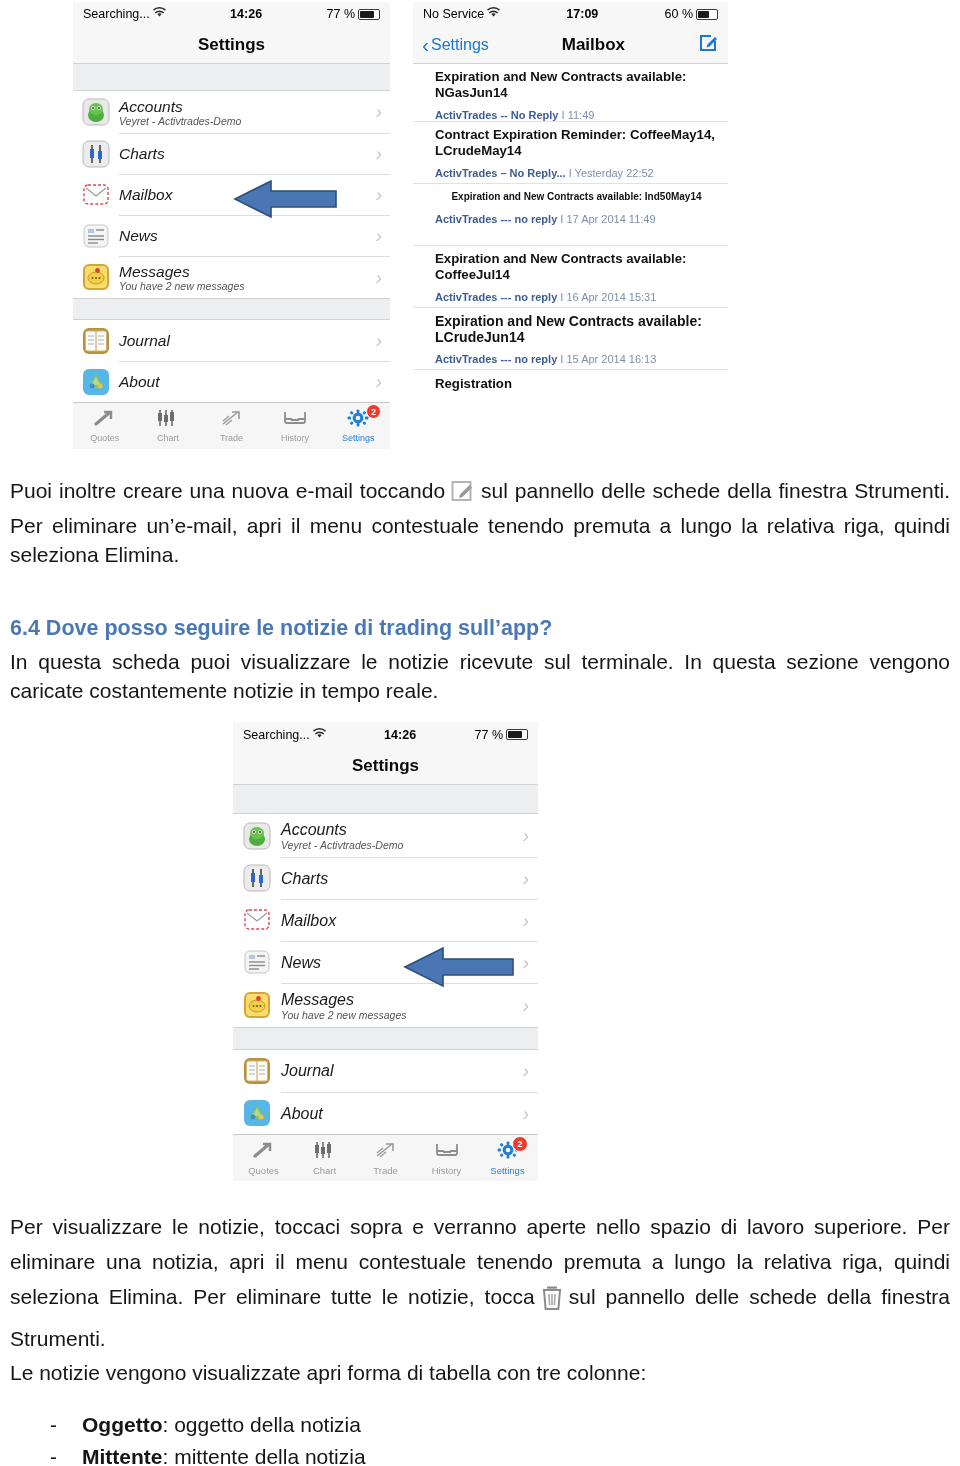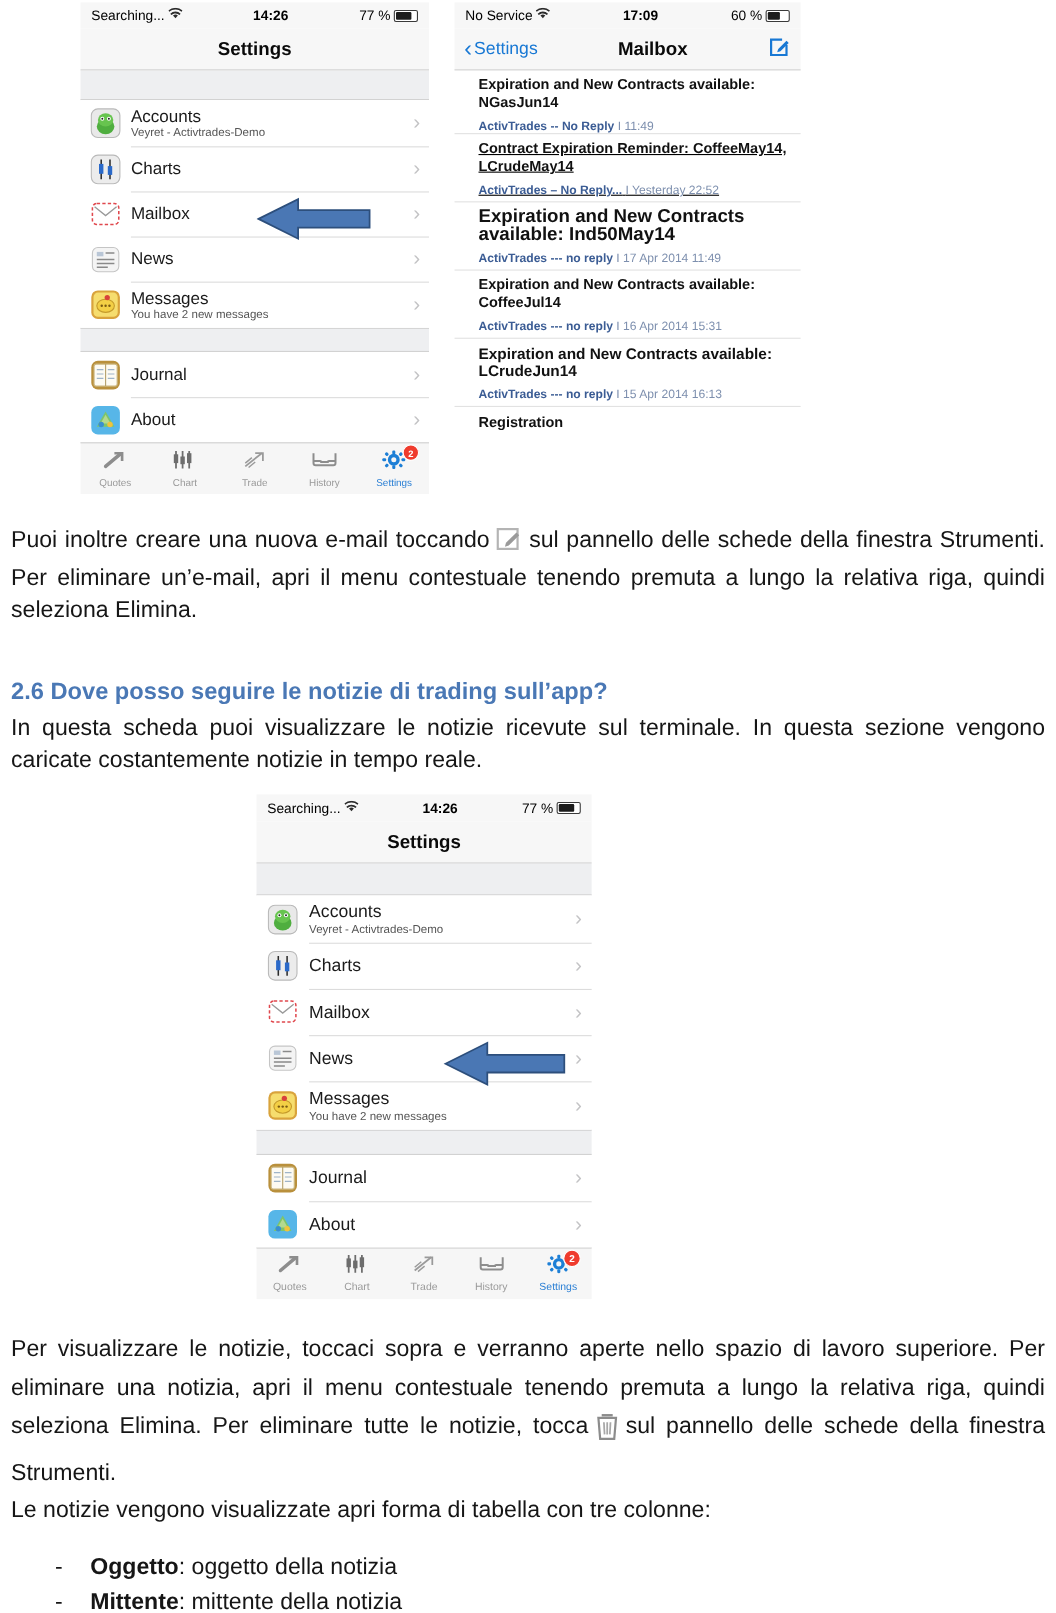--- a/index.html
+++ b/index.html
@@ -71,20 +71,21 @@
   .nav-right { color:#1878d4; }
 
   .group-gap { background:#eeeff1; border-bottom:1px solid #d2d2d2; }
 
   .row {
     display:flex;
     align-items:center;
     background:#ffffff;
     box-sizing:border-box;
     position:relative;
+    font-style:italic;
   }
   .row + .row .row-inner { border-top:1px solid #dcdcdc; }
   .row-icon {
     flex:0 0 auto;
     display:flex;
     align-items:center;
     justify-content:center;
   }
   .row-inner {
     flex:1;
@@ -453,30 +454,30 @@
 
   <div>
     <div class="mail-item" style="padding:5px 10px 4px 22px; height:58px;">
       <div class="mail-subject" style="font-size:13.2px;line-height:16px;">Expiration and New Contracts available: NGasJun14</div>
       <div class="mail-meta" style="font-size:11px;line-height:16px;margin-top:6px;">
         <span>ActivTrades  --  No Reply</span>
         <span class="tm">I 11:49</span>
       </div>
     </div>
 
-    <div class="mail-item" style="padding:5px 10px 20px 22px; height:62px;text-decoration:underline;">
+    <div class="mail-item" style="padding:5px 10px 20px 22px; height:62px;">
       <div class="mail-subject" style="font-size:13.2px;line-height:16px;">Contract Expiration Reminder: CoffeeMay14, LCrudeMay14</div>
       <div class="mail-meta" style="font-size:11px;line-height:16px;margin-top:6px;">
         <span>ActivTrades  –  No Reply...</span>
         <span class="tm">I Yesterday 22:52</span>
       </div>
     </div>
 
     <div class="mail-item" style="padding:5px 10px 4px 22px; height:62px;">
-      <div class="mail-subject" style="font-size:17px;line-height:16px;">Expiration and New Contracts available: Ind50May14</div>
+      <div class="mail-subject" style="font-size:10px;line-height:16px;text-align:center;">Expiration and New Contracts available: Ind50May14</div>
       <div class="mail-meta" style="font-size:11px;line-height:16px;margin-top:6px;">
         <span>ActivTrades  ---  no reply</span>
         <span class="tm">I 17 Apr 2014 11:49</span>
       </div>
     </div>
 
     <div class="mail-item" style="padding:5px 10px 4px 22px; height:62px;">
       <div class="mail-subject" style="font-size:13.2px;line-height:16px;">Expiration and New Contracts available: CoffeeJul14</div>
       <div class="mail-meta" style="font-size:11px;line-height:16px;margin-top:6px;">
         <span>ActivTrades  ---  no reply</span>
@@ -502,21 +503,21 @@
 <div class="doc" style="top:476px; left:10px; width:940px;">
   <p class="body">
     <span>Puoi inoltre creare una nuova e-mail toccando</span><span class="inline-icon"><svg width="24" height="26" viewBox="0 0 24 26">
           <rect x="1.5" y="4" width="18" height="18" fill="none" stroke="#b4b4b4" stroke-width="2"></rect>
           <path d="M9 16.5 18.5 7 21 9.5 11.5 19 8 20z" fill="#9a9a9a"></path>
         </svg></span><span>sul pannello delle schede della finestra Strumenti. Per eliminare un’e-mail, apri il menu contestuale tenendo premuta a lungo la relativa riga, quindi seleziona Elimina.</span>
   </p>
 </div>
 
 <div class="doc" style="top:613px; left:10px; width:940px;">
-  <h2 class="heading">2.6 Dove posso seguire le notizie di trading sull’app?</h2>
+  <h2 class="heading">6.4 Dove posso seguire le notizie di trading sull’app?</h2>
   <p class="body" style="margin-top:4px;">In questa scheda puoi visualizzare le notizie ricevute sul terminale. In questa sezione vengono caricate costantemente notizie in tempo reale.</p>
 </div>
 
 <div class="phone" id="phone-center" style="left:233px; top:722px; width:305px; height:478px;">
 
   <div class="status-bar" style="height:25px; padding:0 10px; font-size:12.5px;">
     <div class="status-left">
       <span>Searching...</span>
       <span class="wifi">
         <svg width="13" height="11" viewBox="0 0 13 11">

